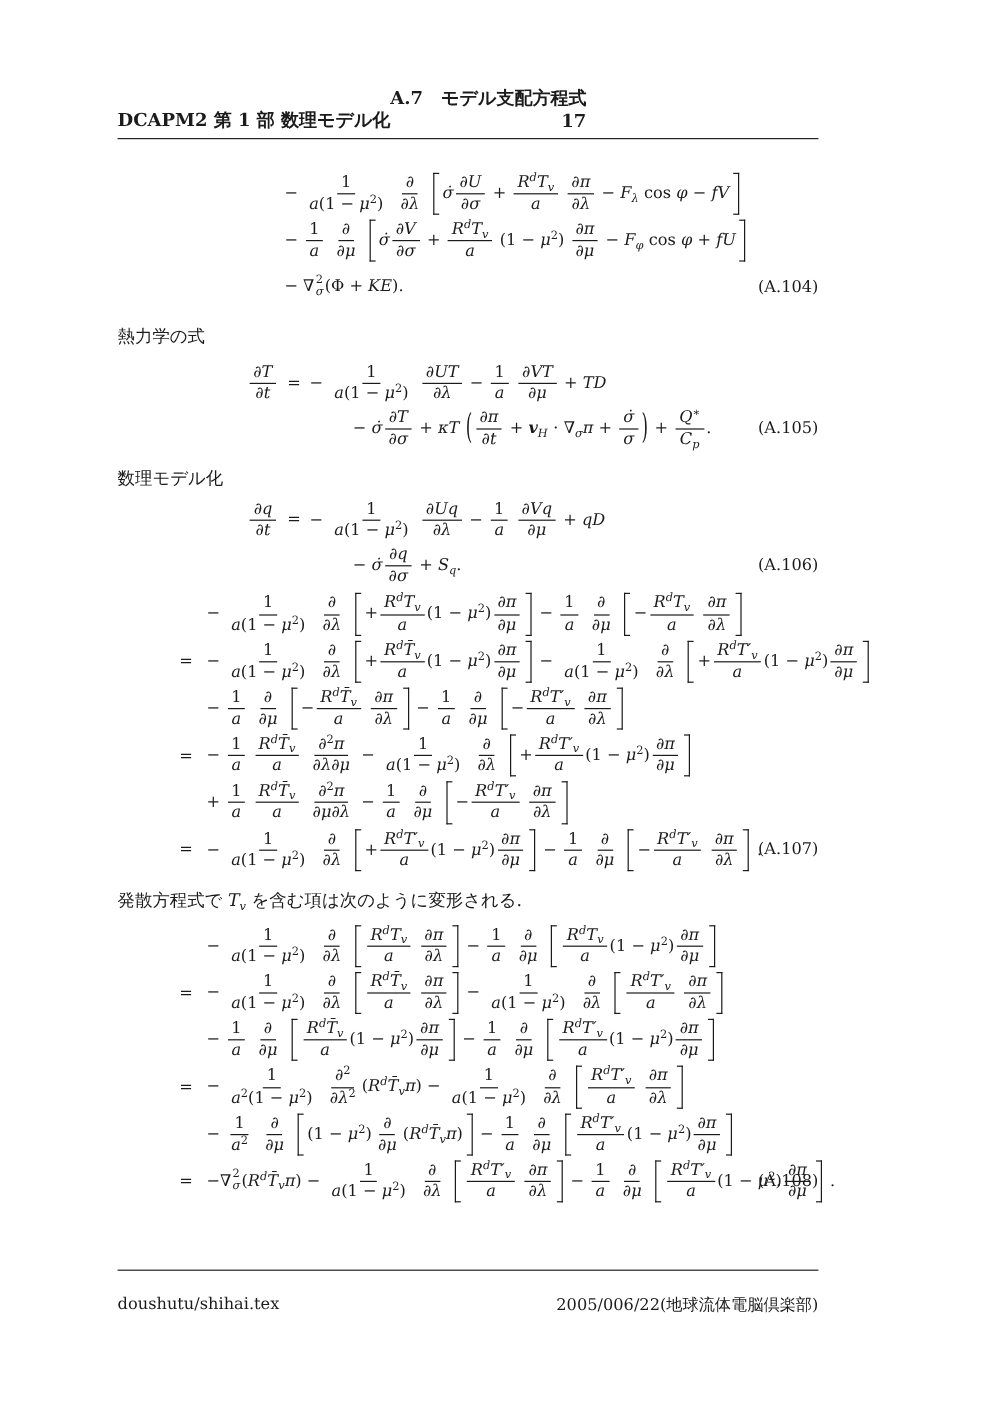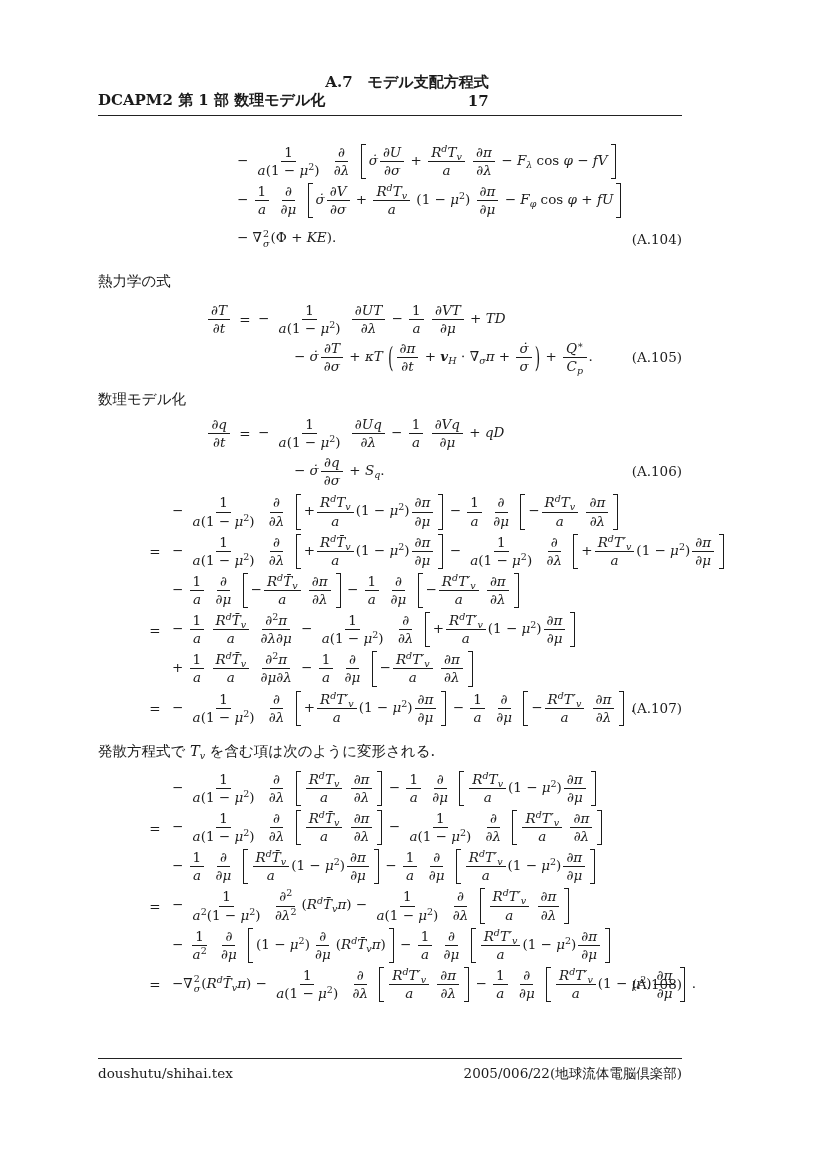--- a/index.html
+++ b/index.html
@@ -12,21 +12,21 @@
   .page-header{
     position:absolute;left:98px;width:584px;top:88px;height:22px;
     display:flex;align-items:flex-end;
     font-weight:bold;font-size:15px;border-bottom:1.4px solid #222;
     padding-bottom:5px;white-space:nowrap;
   }
   .hdr-right{display:flex;align-items:flex-end;flex-direction:column;}
   .hdr-page{margin-left:26px;}
   .page-footer{
     position:absolute;left:98px;width:584px;top:1058px;
-    border-top:1.2px solid #222;padding-top:6px;
+    border-top:1.2px solid #222;padding-top:20px;
     display:flex;justify-content:space-between;font-size:13.5px;white-space:nowrap;
   }
   
   #doc-content{position:absolute;left:98px;top:115px;width:584px;}
   .para{font-size:14.5px;line-height:26px;white-space:nowrap;}
   .b0{margin-top:27px}.b1{margin-top:10px}.b2{margin-top:6px}.b3{margin-top:10px}
   .b4{margin-top:2px}.b5{margin-top:2px}.b6{margin-top:2px}.b7{margin-top:10px}.b8{margin-top:5px}
   
   .eqblock{font-size:13.5px;}
   .eqrow{display:flex;align-items:center;position:relative;min-height:34px;padding:2px 0;white-space:nowrap;}

